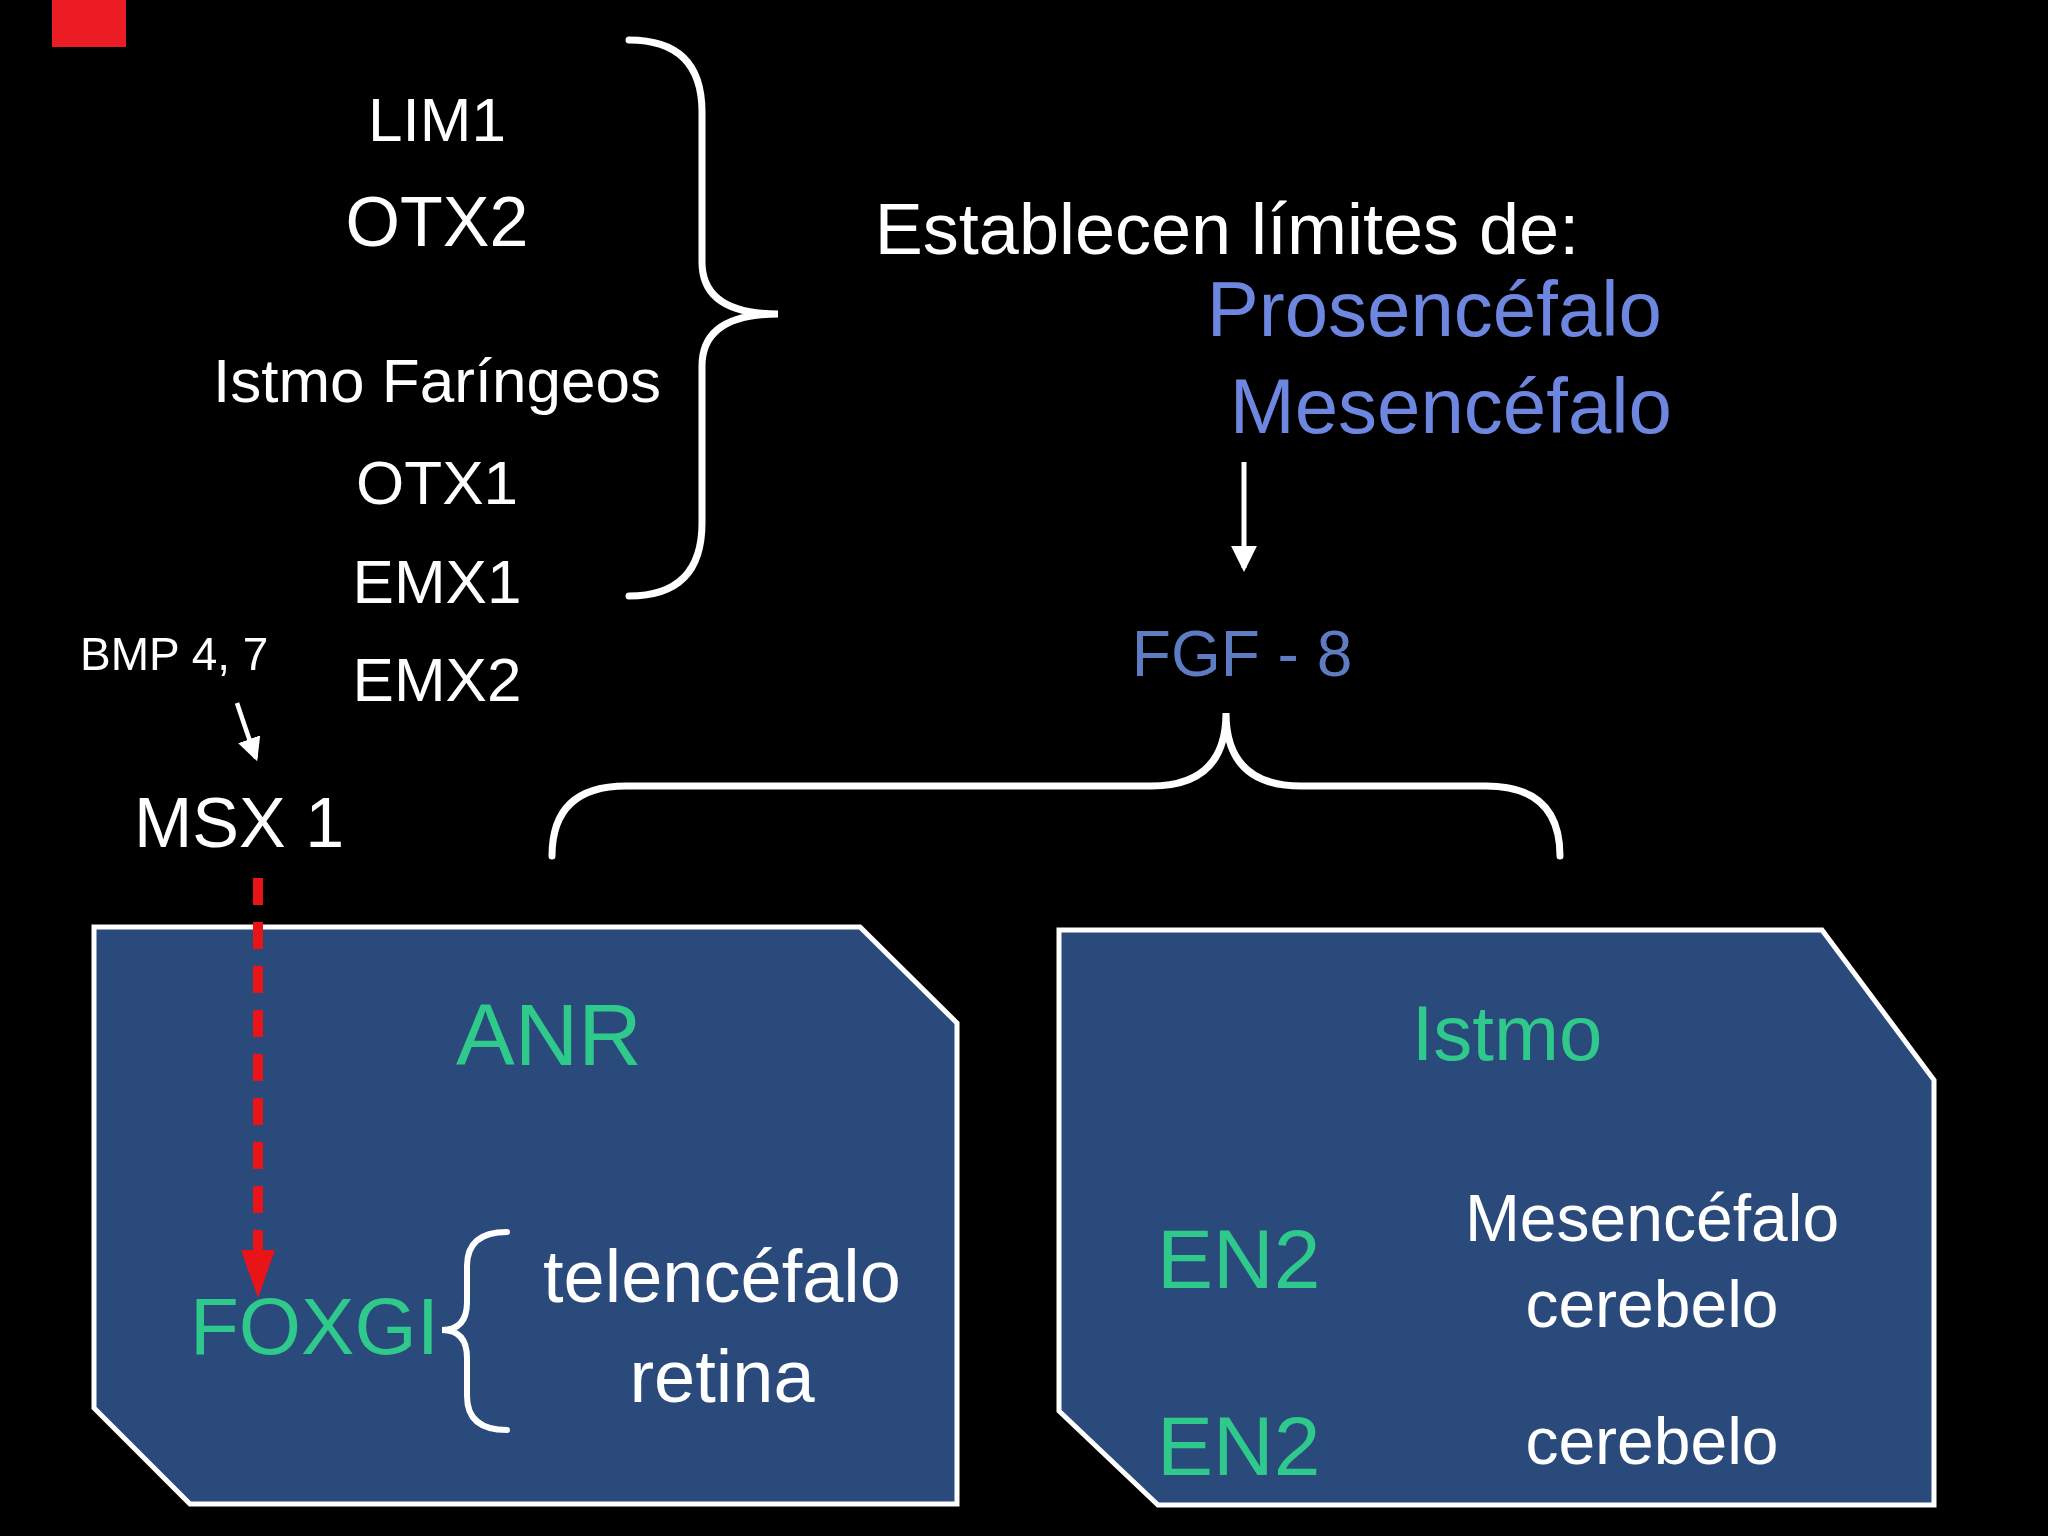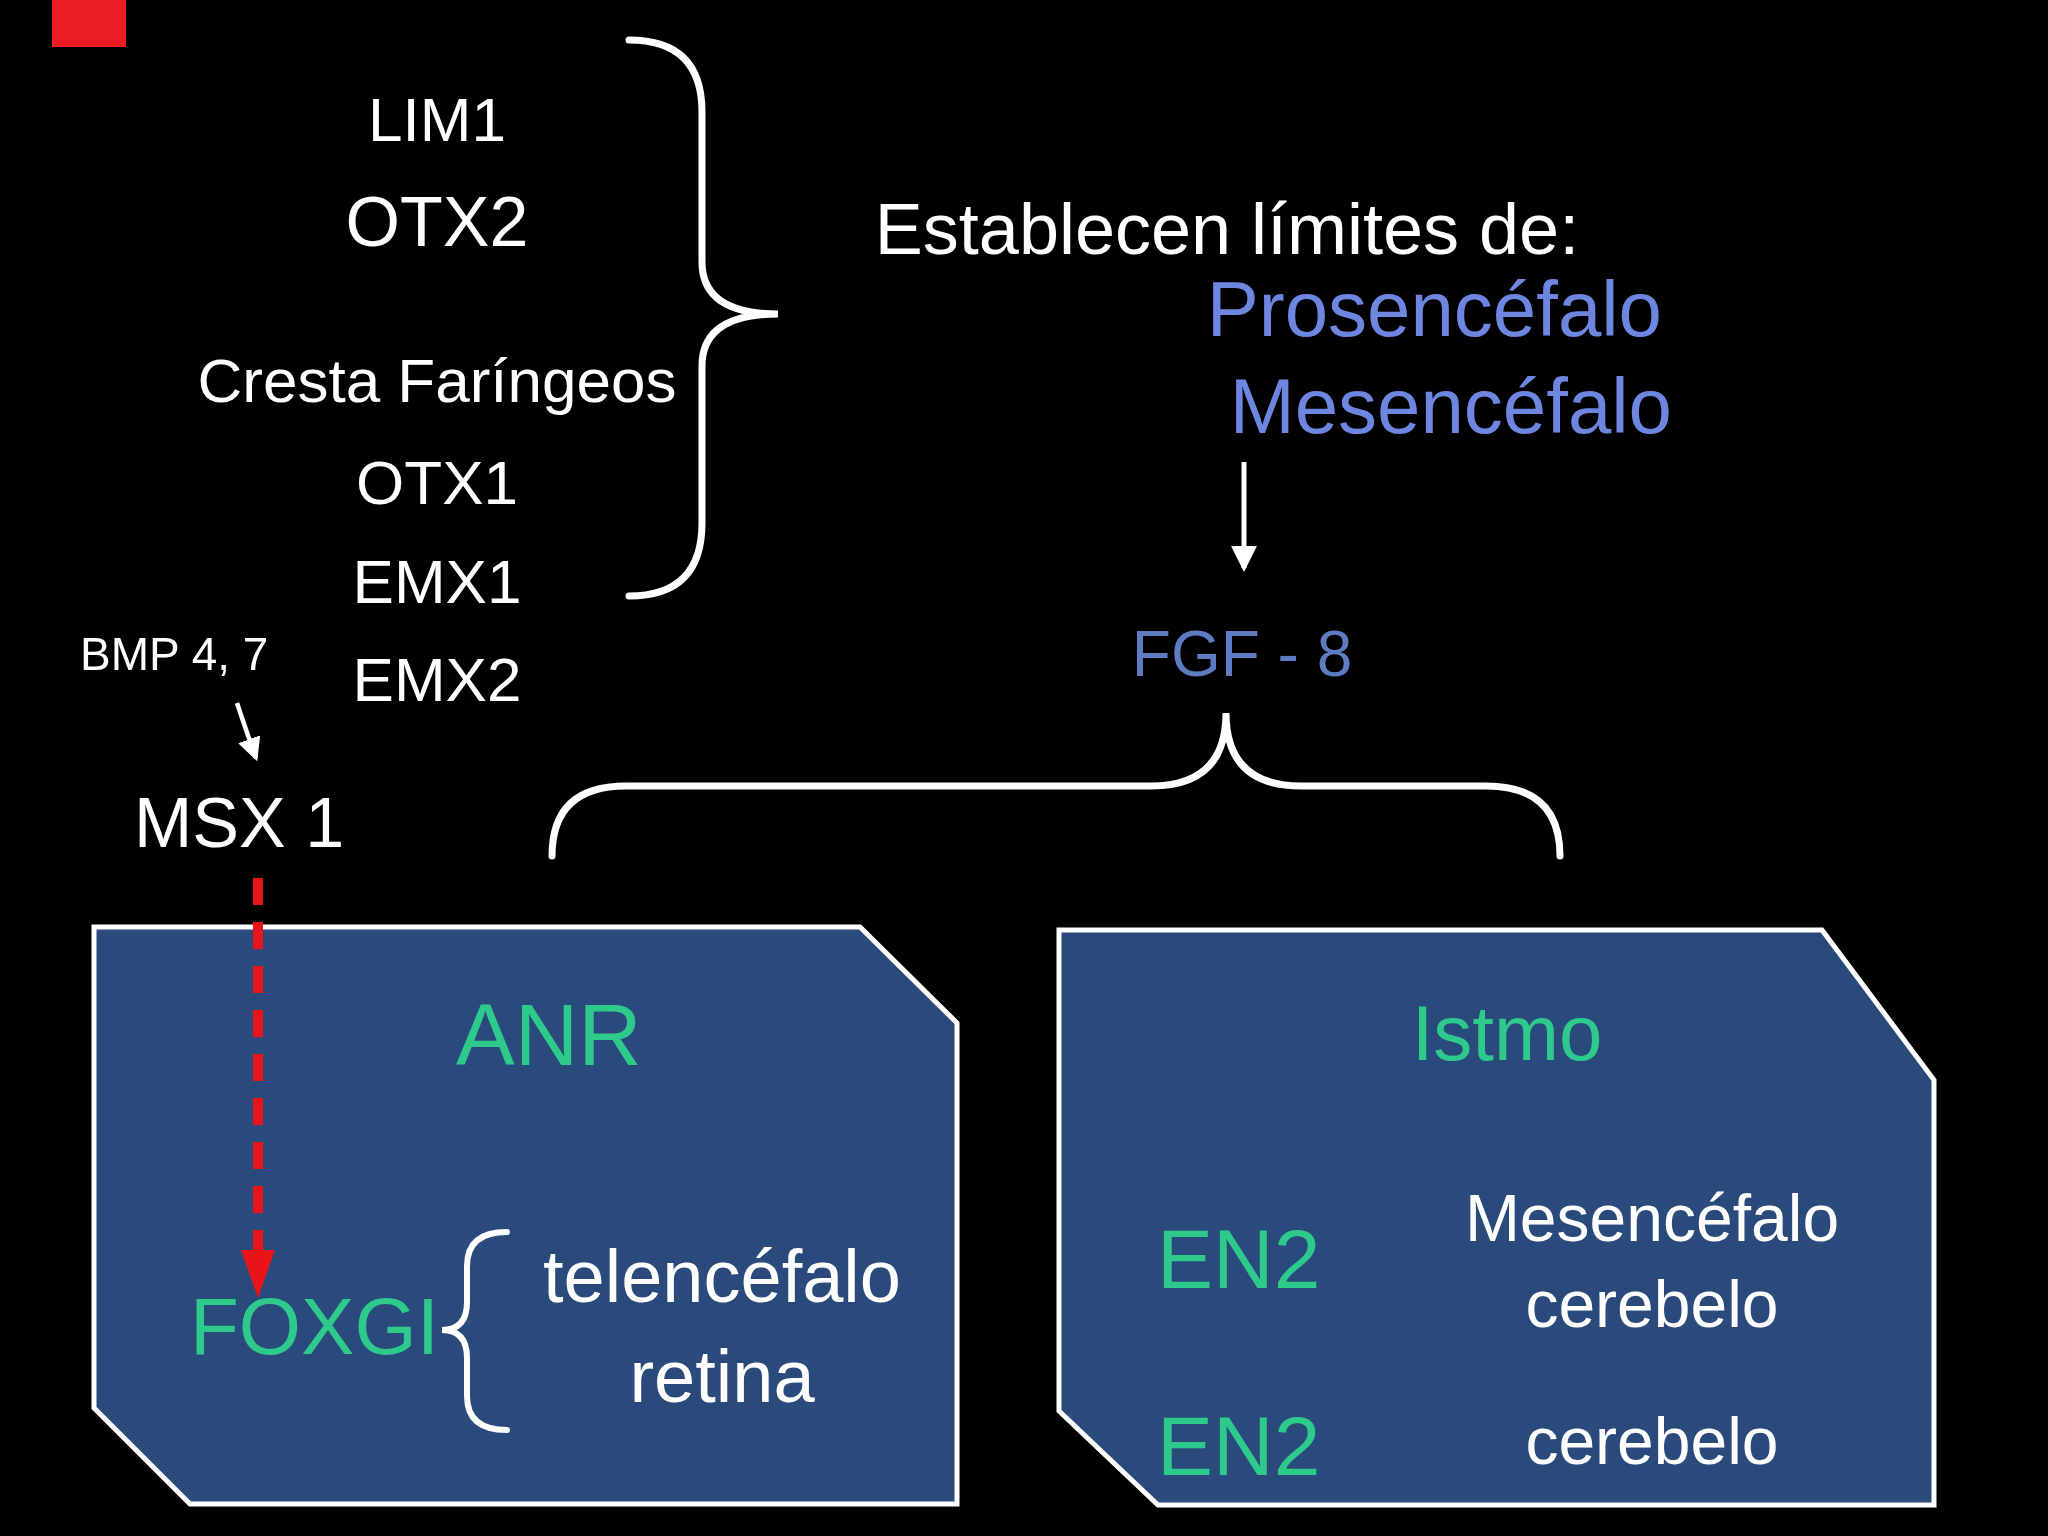--- a/index.html
+++ b/index.html
@@ -39,21 +39,21 @@
     <polygon points="1047,930 1810,930 1922,1080 1922,1505 1146,1505 1047,1411" fill="#2a4a7c" stroke="#ffffff" stroke-width="5"></polygon>
 
     <line x1="246" y1="878" x2="246" y2="1252" stroke="#e81418" stroke-width="10" stroke-dasharray="27 17"></line>
     <polygon points="229,1250 263,1250 246,1298" fill="#e81418"></polygon>
 
     <path d="M495,1232 Q455,1232 455,1266 L455,1302 Q455,1330 430,1330 Q455,1330 455,1358 L455,1396 Q455,1430 495,1430" fill="none" stroke="#ffffff" stroke-width="6" stroke-linecap="round"></path>
   </svg>
 
   <div class="t ctr" style="left:160px;top:89px;width:530px;font-size:62px">LIM1</div>
   <div class="t ctr" style="left:160px;top:187px;width:530px;font-size:70px">OTX2</div>
-  <div class="t ctr" style="left:160px;top:350px;width:530px;font-size:62px">Cresta Faríngeos</div>
+  <div class="t ctr" style="left:160px;top:350px;width:530px;font-size:62px">Istmo Faríngeos</div>
   <div class="t ctr" style="left:160px;top:452px;width:530px;font-size:62px">OTX1</div>
   <div class="t ctr" style="left:160px;top:551px;width:530px;font-size:62px">EMX1</div>
   <div class="t ctr" style="left:160px;top:649px;width:530px;font-size:62px">EMX2</div>
 
   <div class="t ctr" style="left:800px;top:193px;width:830px;font-size:72px">Establecen límites de:</div>
   <div class="t ctr blue" style="left:800px;top:270px;width:850px;font-size:78px">Prosencéfalo</div>
   <div class="t ctr blue" style="left:800px;top:367px;width:860px;font-size:78px">Mesencéfalo</div>
 
   <div class="t ctr blue2" style="left:1030px;top:622px;width:400px;font-size:64px">FGF - 8</div>
 

